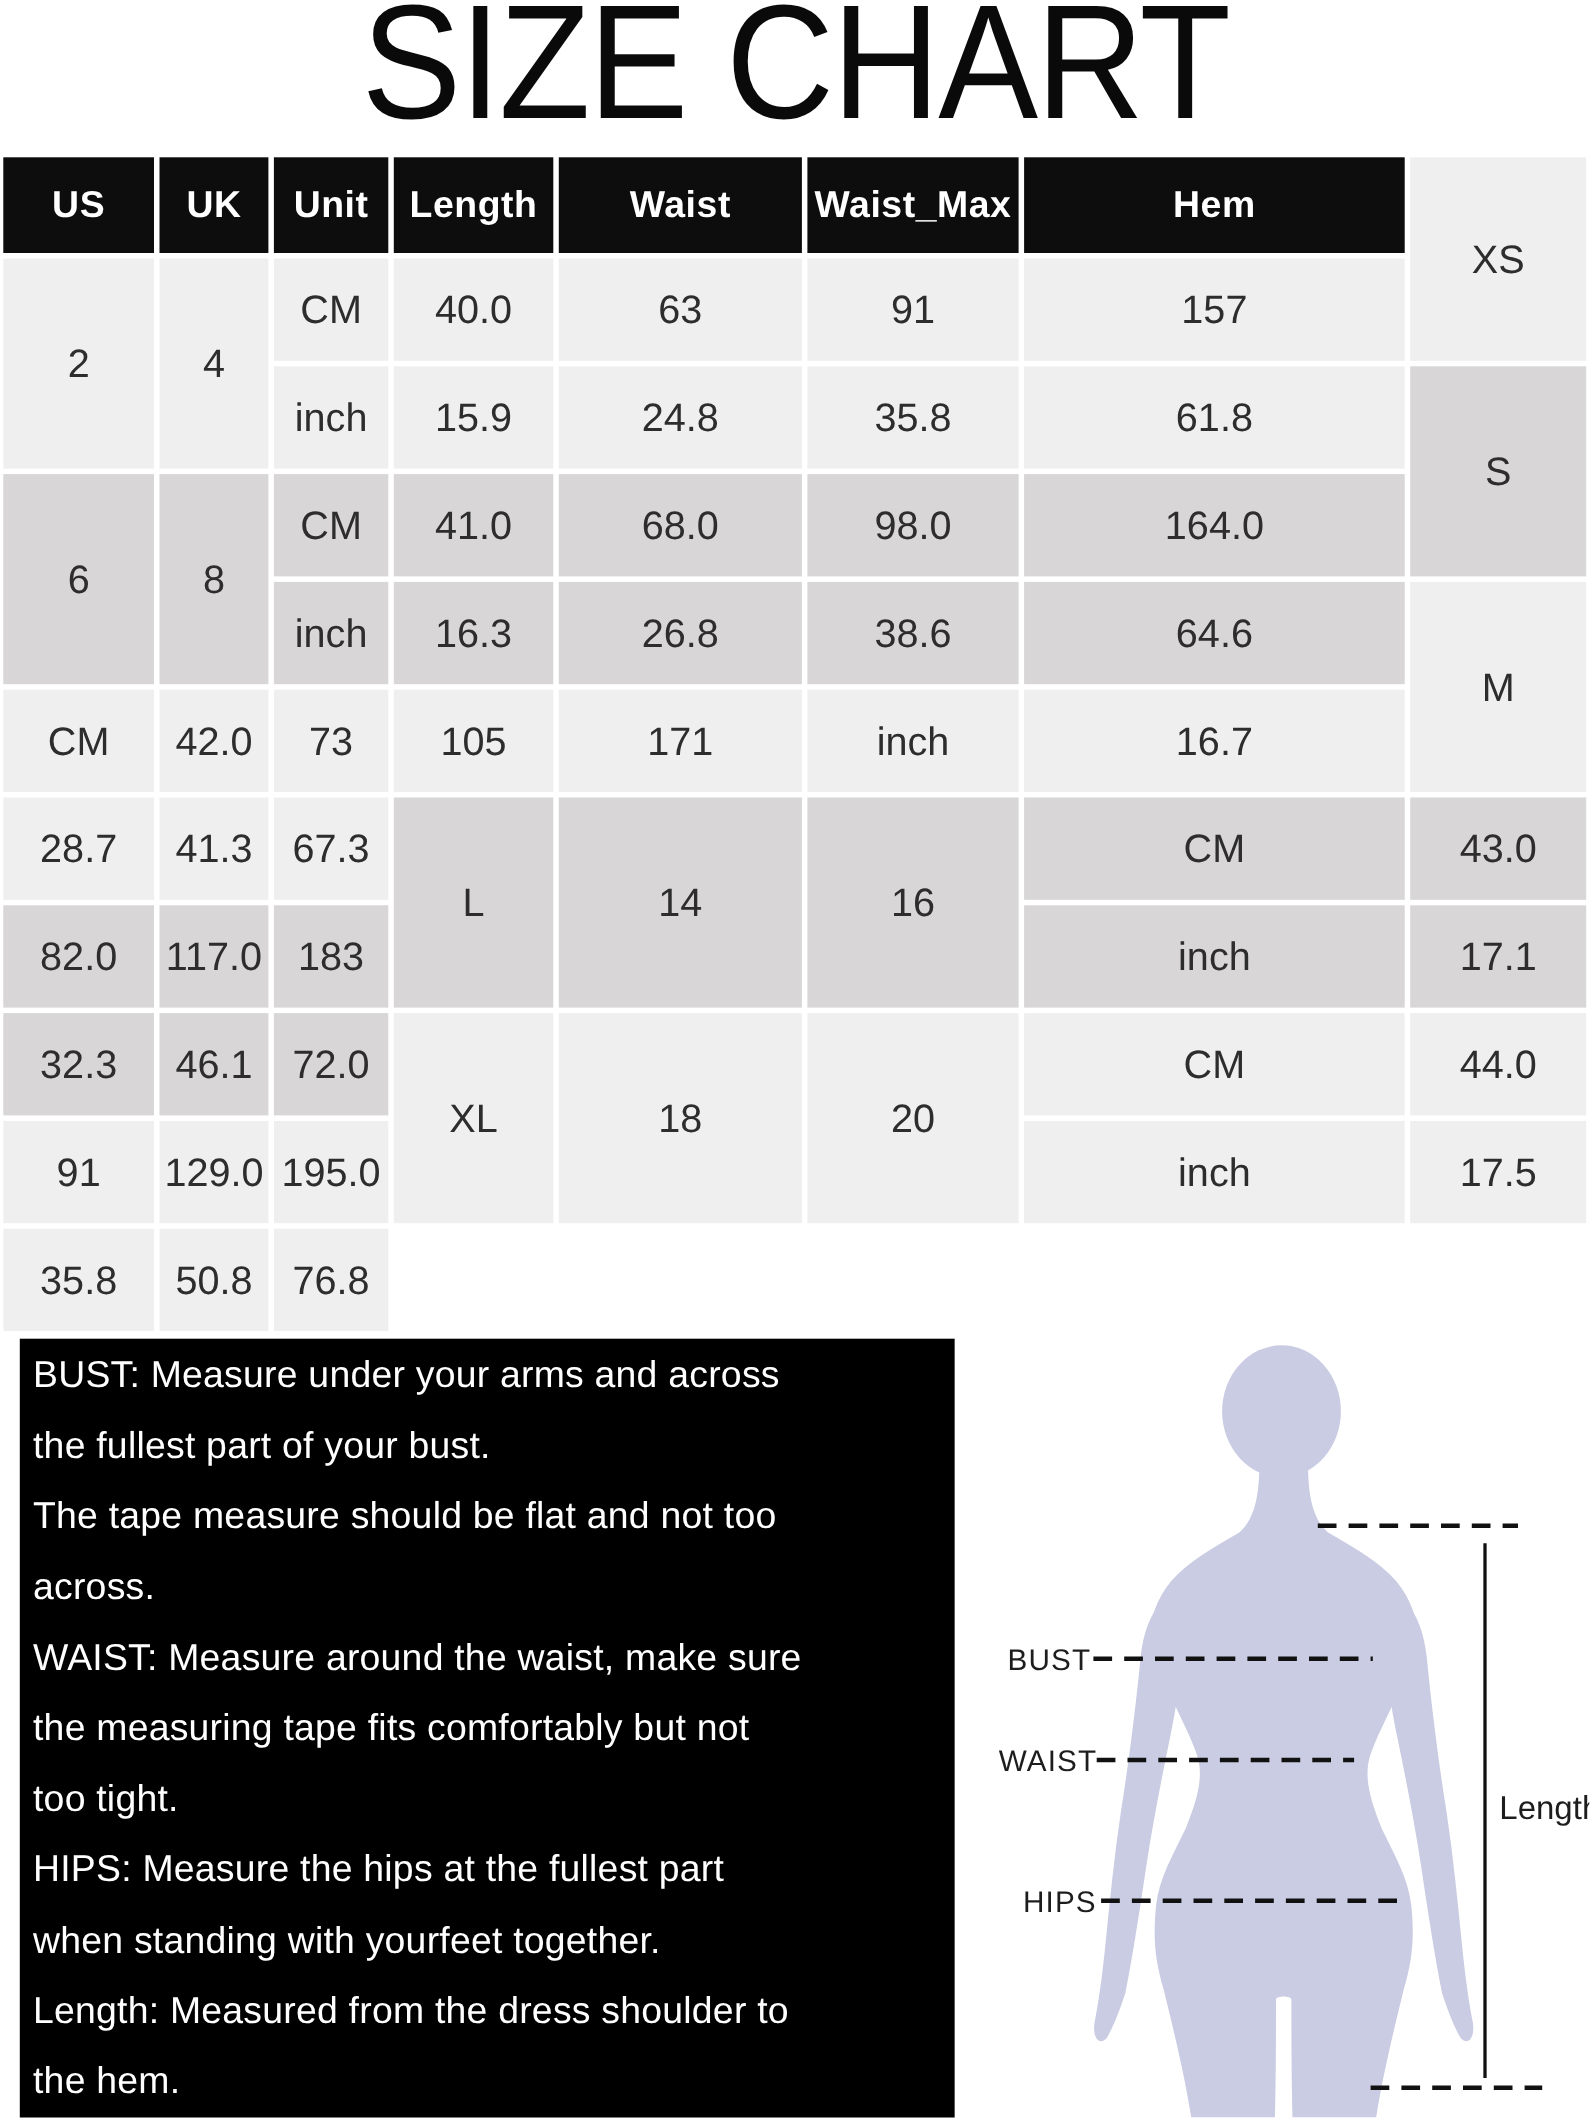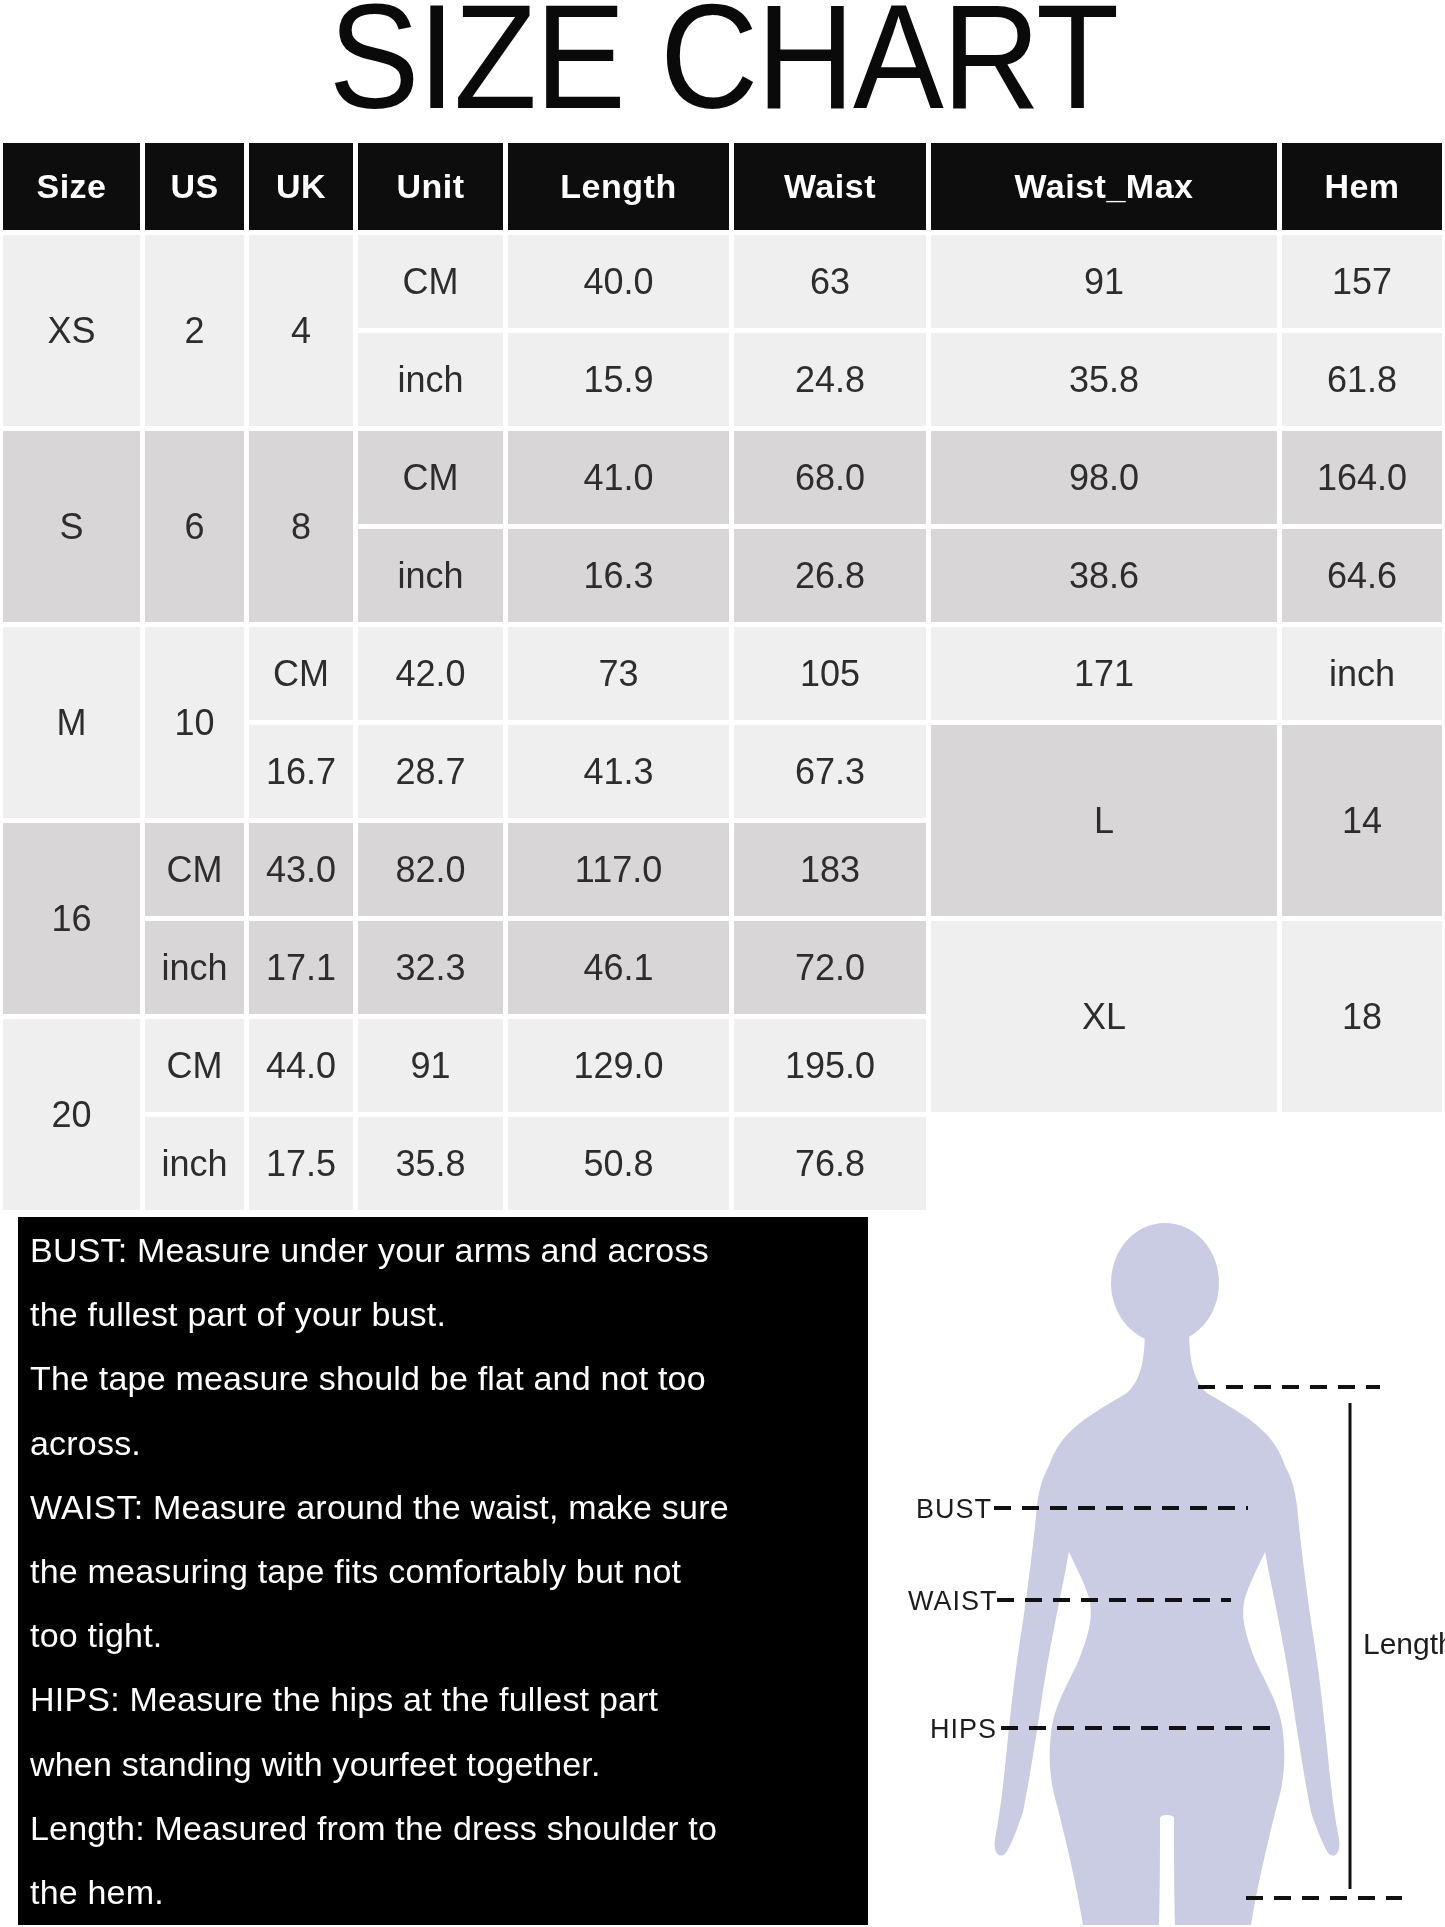--- a/index.html
+++ b/index.html
@@ -94,21 +94,20 @@
 </style>
 </head>
 <body>
 
 <div class="title-bar">
   <h1>SIZE CHART</h1>
 </div>
 
 <div class="size-table">
 
-  <div class="hcell">Size</div>
   <div class="hcell">US</div>
   <div class="hcell">UK</div>
   <div class="hcell">Unit</div>
   <div class="hcell">Length</div>
   <div class="hcell">Waist</div>
   <div class="hcell">Waist_Max</div>
   <div class="hcell">Hem</div>
 
   <div class="cell light span2">XS</div>
   <div class="cell light span2">2</div>
@@ -132,21 +131,20 @@
   <div class="cell dark">68.0</div>
   <div class="cell dark">98.0</div>
   <div class="cell dark">164.0</div>
   <div class="cell dark">inch</div>
   <div class="cell dark">16.3</div>
   <div class="cell dark">26.8</div>
   <div class="cell dark">38.6</div>
   <div class="cell dark">64.6</div>
 
   <div class="cell light span2">M</div>
-  <div class="cell light span2">10</div>
   <div class="cell light">CM</div>
   <div class="cell light">42.0</div>
   <div class="cell light">73</div>
   <div class="cell light">105</div>
   <div class="cell light">171</div>
   <div class="cell light">inch</div>
   <div class="cell light">16.7</div>
   <div class="cell light">28.7</div>
   <div class="cell light">41.3</div>
   <div class="cell light">67.3</div>

